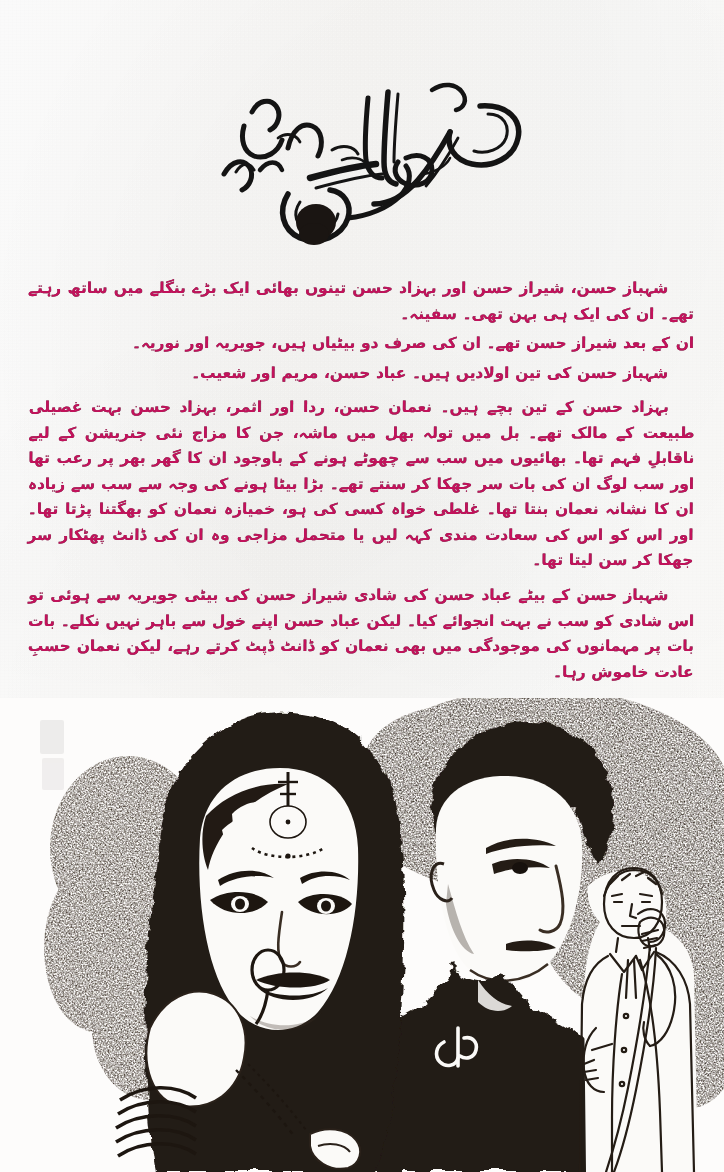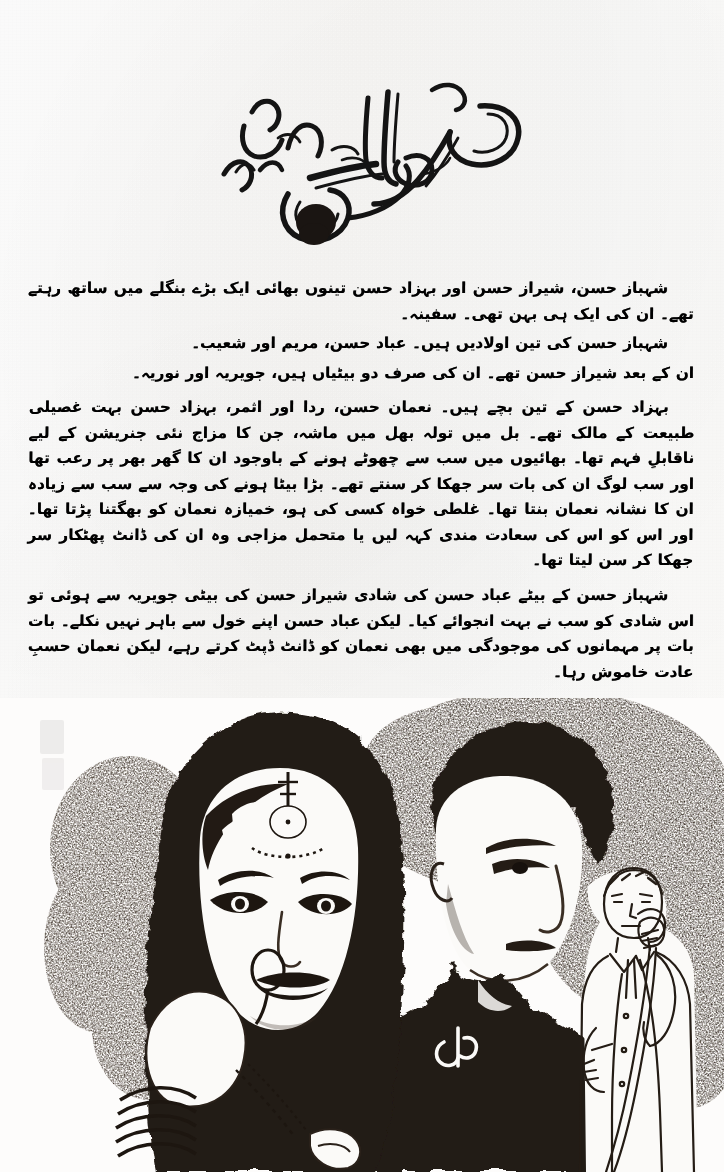--- a/index.html
+++ b/index.html
@@ -38,21 +38,21 @@
   .title-alt{
     position:absolute;width:1px;height:1px;overflow:hidden;
     clip:rect(0 0 0 0);white-space:nowrap;
   }
 
   
   .story-body{
     position:absolute;
     right:30px;left:28px;top:276px;
     direction:rtl;text-align:justify;
-    color:#000000;
+    color:#be185d;
   }
   .para{
     margin:0 0 4px 0;
     font-size:15.3px;
     line-height:25.5px;
     letter-spacing:.1px;
     word-spacing:.5px;
     text-align:justify;
     text-justify:inter-word;
     font-family:"DejaVu Sans","Liberation Sans",sans-serif;
@@ -117,22 +117,22 @@
       <path d="M232 120 C244 118 254 112 258 104" stroke-width="2.6"></path>
     </g>
 
     <ellipse cx="124" cy="168" rx="20" ry="18" fill="#1a1512"></ellipse>
     <ellipse cx="122" cy="180" rx="15" ry="11" fill="#1a1512"></ellipse>
   </svg>
 </div>
 
 <div class="story-body">
   <p class="para indent">شہباز حسن، شیراز حسن اور بہزاد حسن تینوں بھائی ایک بڑے بنگلے میں ساتھ رہتے تھے۔ ان کی ایک ہی بہن تھی۔ سفینہ۔</p>
+  <p class="para">ان کے بعد شیراز حسن تھے۔ ان کی صرف دو بیٹیاں ہیں، جویریہ اور نوریہ۔</p>
   <p class="para indent">شہباز حسن کی تین اولادیں ہیں۔ عباد حسن، مریم اور شعیب۔</p>
-  <p class="para">ان کے بعد شیراز حسن تھے۔ ان کی صرف دو بیٹیاں ہیں، جویریہ اور نوریہ۔</p>
   <p class="para indent gap">بہزاد حسن کے تین بچے ہیں۔ نعمان حسن، ردا اور اثمر، بہزاد حسن بہت غصیلی طبیعت کے مالک تھے۔ بل میں تولہ بھل میں ماشہ، جن کا مزاج نئی جنریشن کے لیے ناقابلِ فہم تھا۔ بھائیوں میں سب سے چھوٹے ہونے کے باوجود ان کا گھر بھر پر رعب تھا اور سب لوگ ان کی بات سر جھکا کر سنتے تھے۔ بڑا بیٹا ہونے کی وجہ سے سب سے زیادہ ان کا نشانہ نعمان بنتا تھا۔ غلطی خواہ کسی کی ہو، خمیازہ نعمان کو بھگتنا پڑتا تھا۔ اور اس کو اس کی سعادت مندی کہہ لیں یا متحمل مزاجی وہ ان کی ڈانٹ پھٹکار سر جھکا کر سن لیتا تھا۔</p>
   <p class="para indent gap">شہباز حسن کے بیٹے عباد حسن کی شادی شیراز حسن کی بیٹی جویریہ سے ہوئی تو اس شادی کو سب نے بہت انجوائے کیا۔ لیکن عباد حسن اپنے خول سے باہر نہیں نکلے۔ بات بات پر مہمانوں کی موجودگی میں بھی نعمان کو ڈانٹ ڈپٹ کرتے رہے، لیکن نعمان حسبِ عادت خاموش رہا۔</p>
 </div>
 
 <div class="illustration">
   <svg class="illus-svg" viewBox="0 0 724 474" preserveAspectRatio="none" aria-hidden="true">
     <defs>
 
       <filter id="stipple" x="-10%" y="-10%" width="120%" height="120%">
         <feTurbulence type="fractalNoise" baseFrequency="0.62" numOctaves="4" seed="7" result="n"></feTurbulence>

